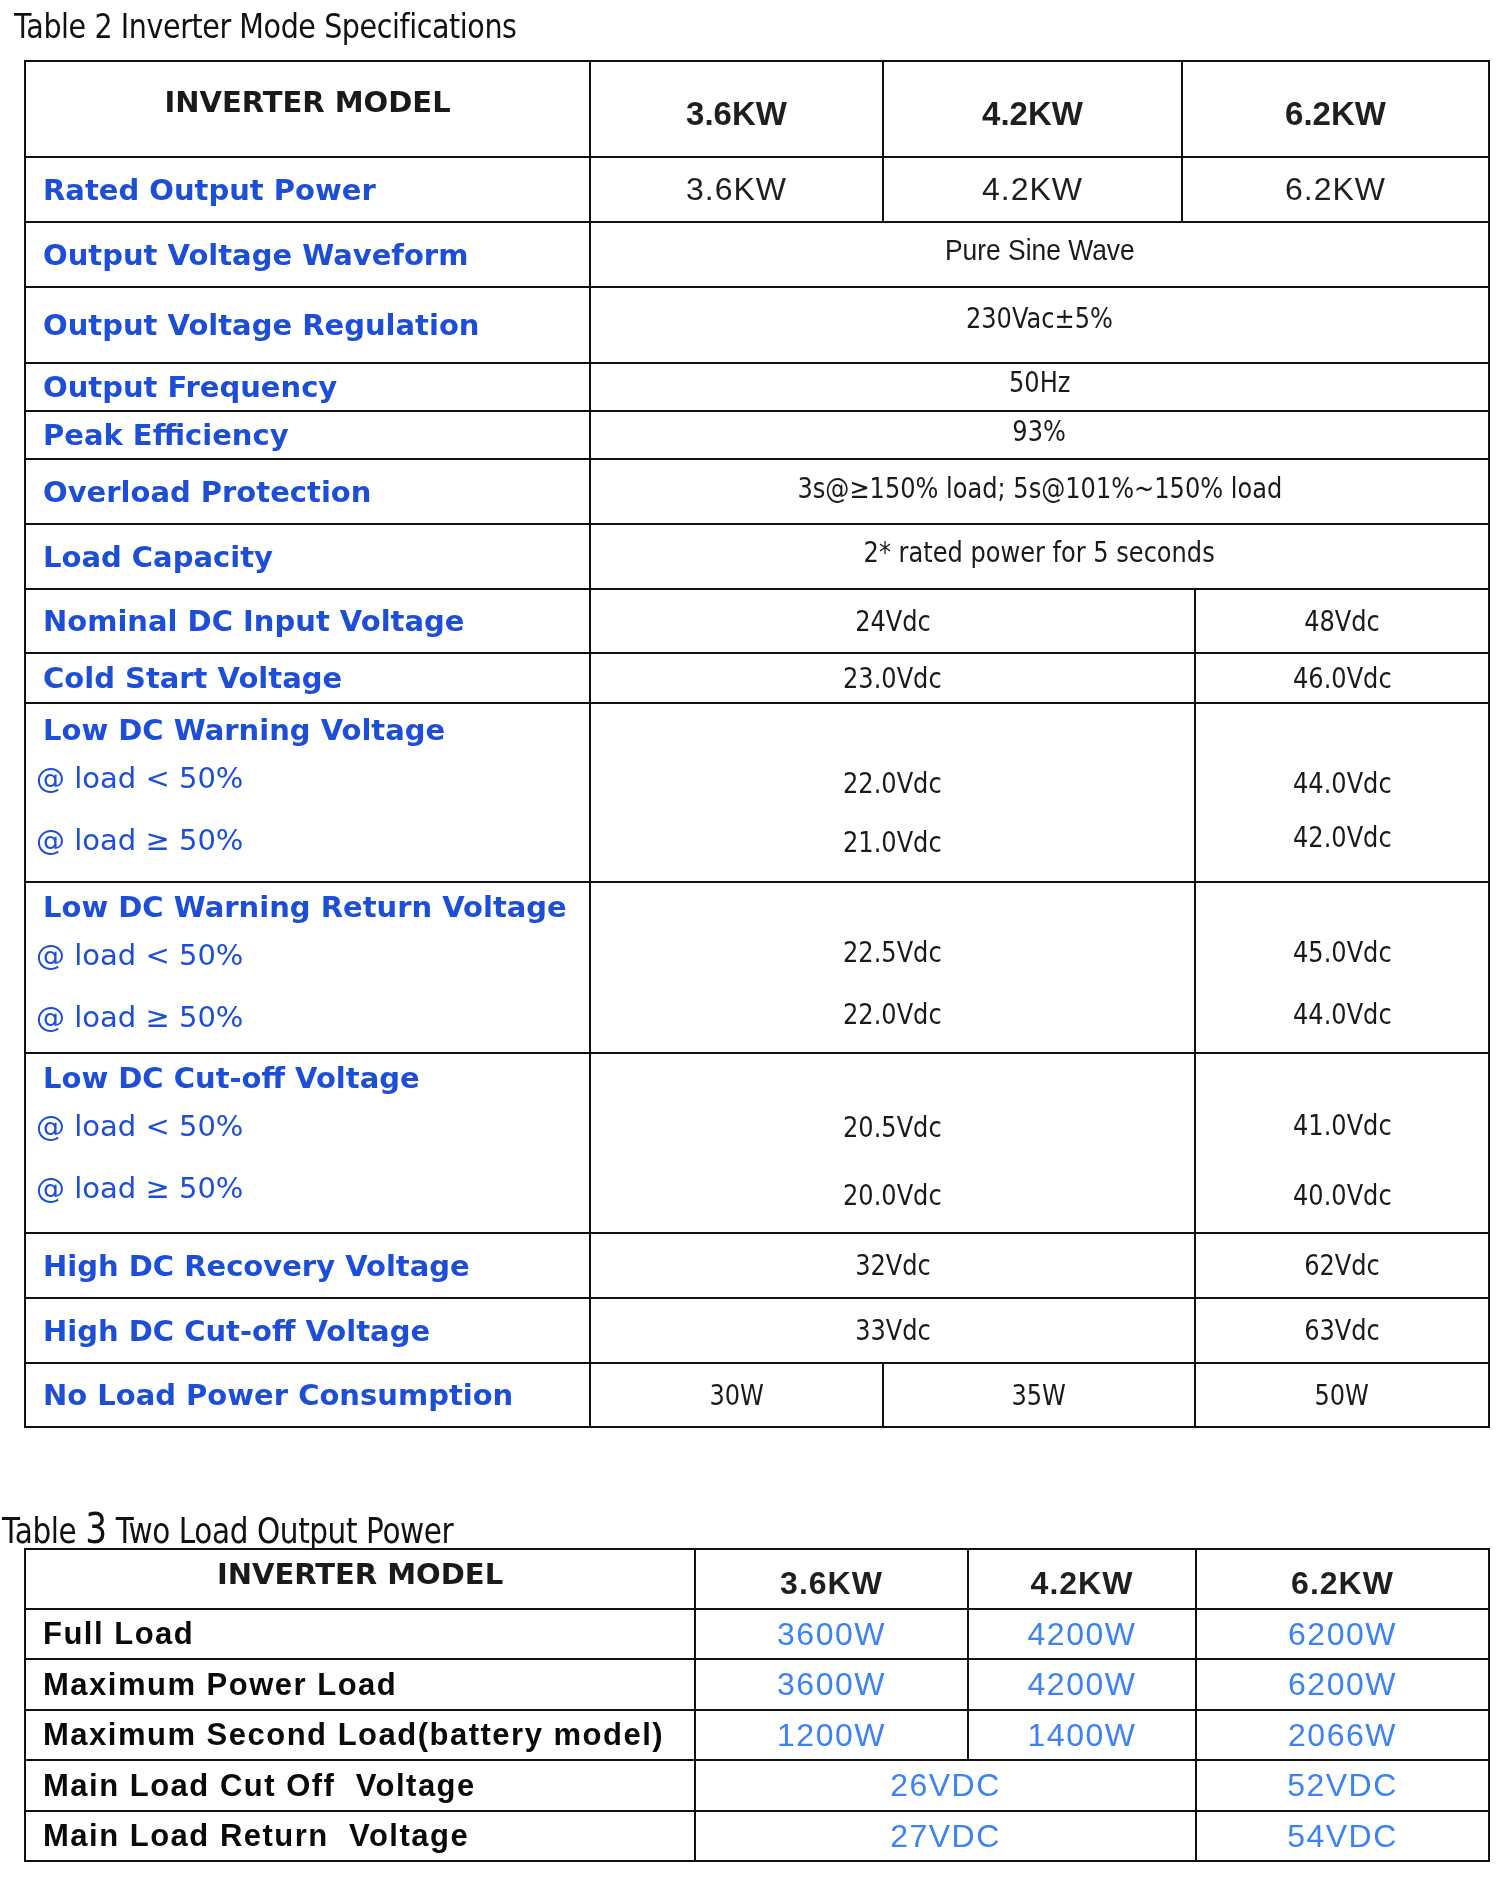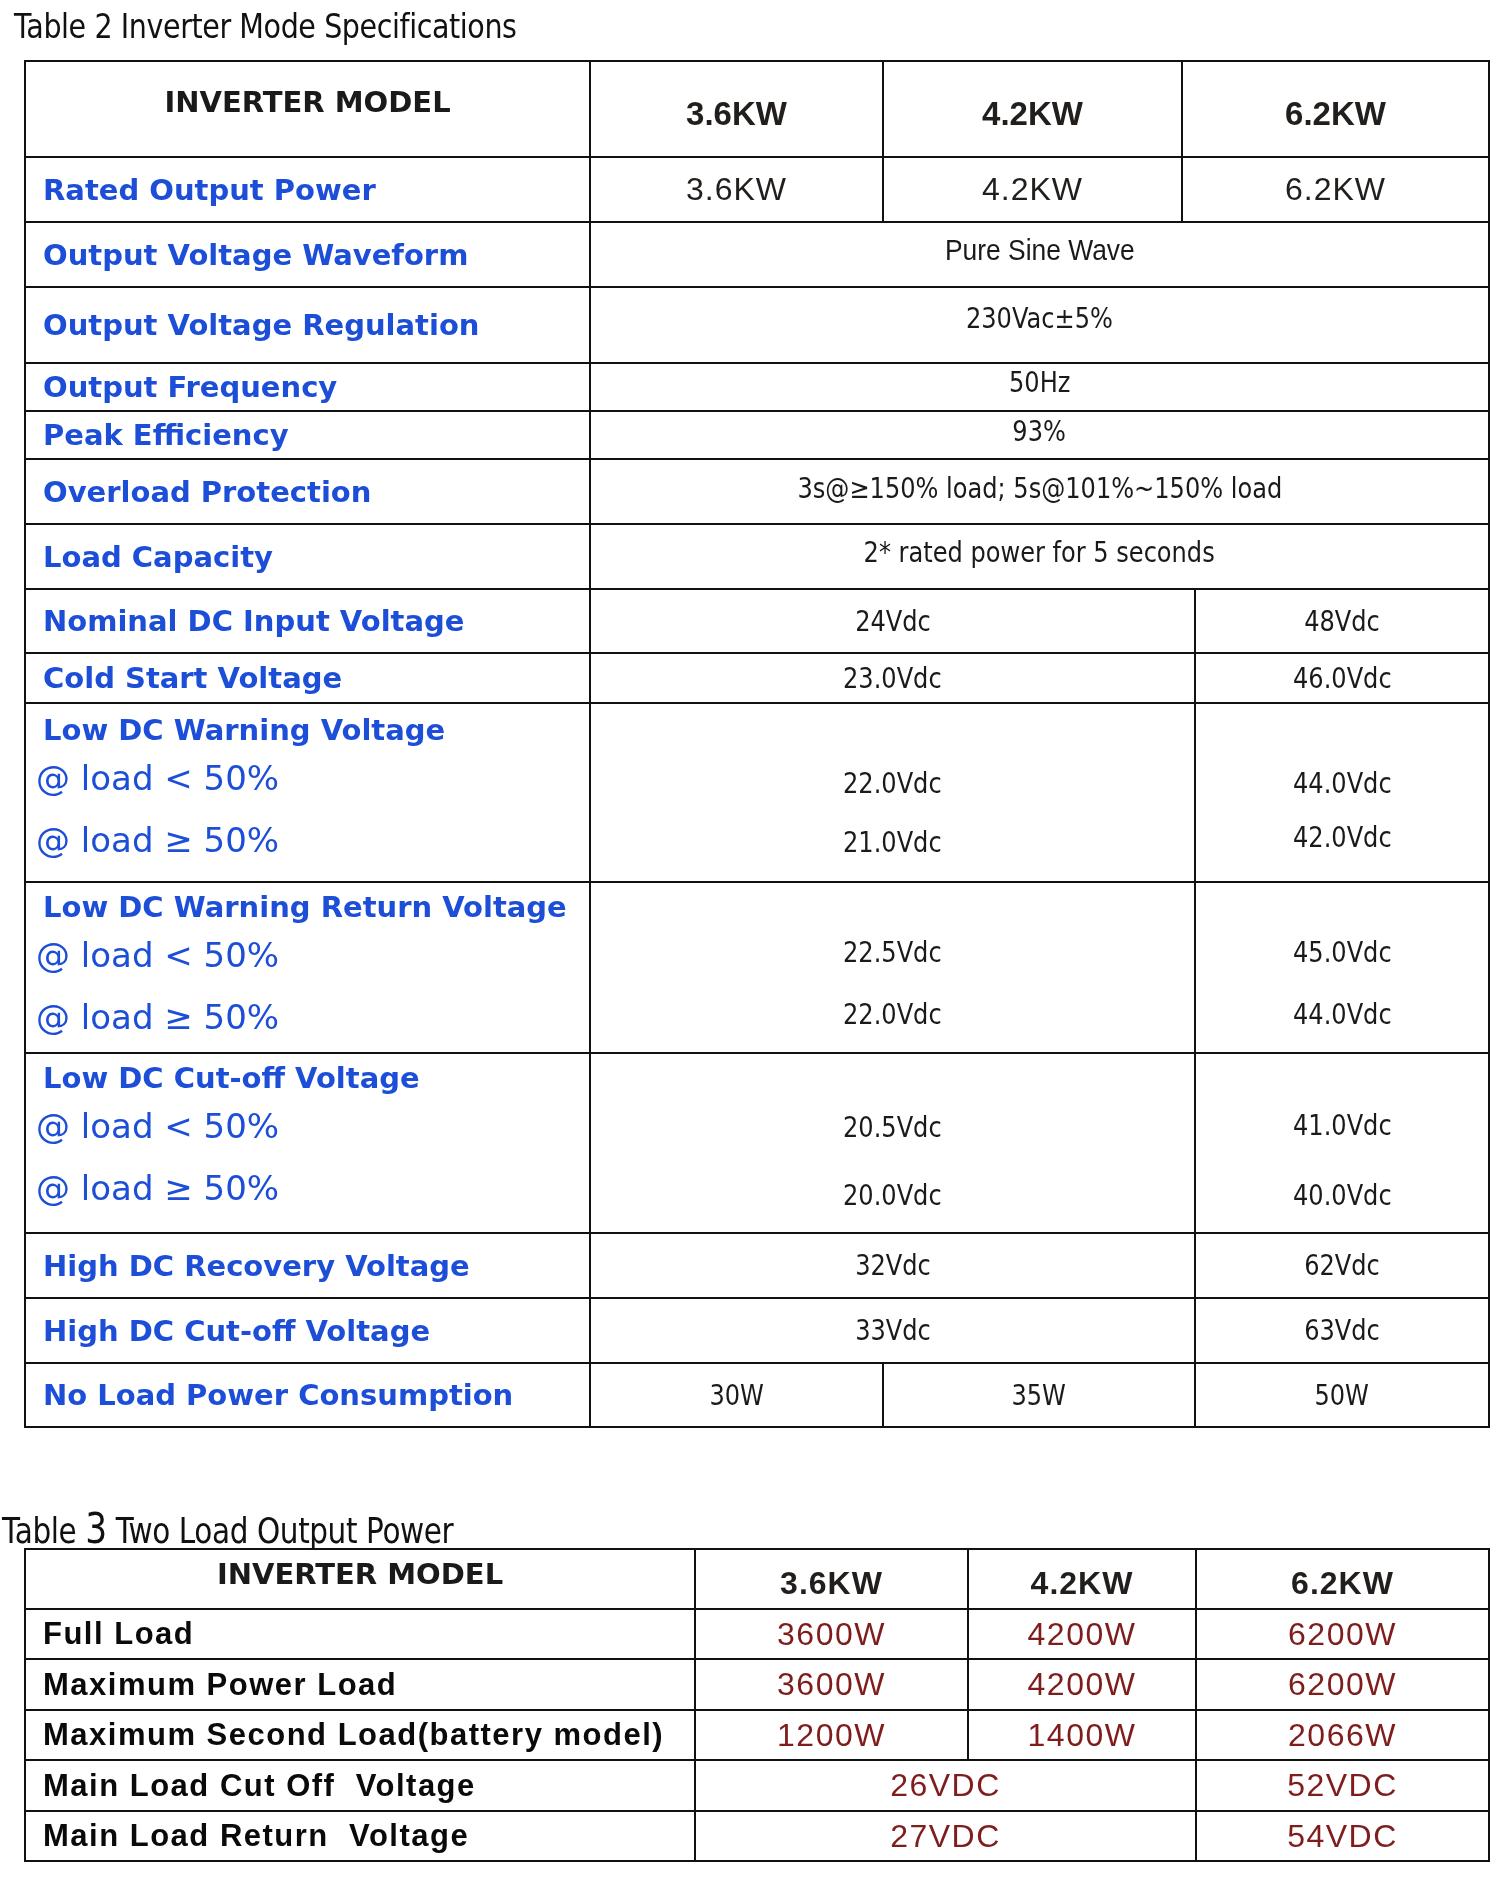--- a/index.html
+++ b/index.html
@@ -7,35 +7,35 @@
   .caption { position:absolute; font-family:"DejaVu Sans", sans-serif; color:#111; white-space:nowrap; }
   #cap2 { left:14px; top:6px; font-size:34px; transform:scaleX(0.84); transform-origin:left top; letter-spacing:-0.5px; }
   #cap3 { left:2px; top:1504px; font-size:36px; transform:scaleX(0.82); transform-origin:left top; letter-spacing:-0.5px; }
   #cap3 .num { font-size:42px; }
   table { position:absolute; border-collapse:collapse; table-layout:fixed; }
   td { border:2px solid #111; padding:0; vertical-align:middle; text-align:center; overflow:hidden; white-space:nowrap; }
   #t2 { left:24px; top:60px; width:1464px; }
   #t3 { left:24px; top:1548px; width:1464px; }
   .lbl { text-align:left; padding-left:17px; font-family:"DejaVu Sans", sans-serif; font-weight:bold; font-size:29px; color:#1d4ed8; }
   .lbl .main { display:block; }
-  .lbl .sub { display:block; font-weight:normal; font-size:34px; padding-left:0; margin-left:-7px; }
+  .lbl .sub { display:block; font-weight:normal; font-size:29px; padding-left:0; margin-left:-7px; }
   .hdr { font-family:"DejaVu Sans", sans-serif; font-weight:bold; font-size:29px; }
   .kwh { font-family:"Liberation Sans", sans-serif; font-weight:bold; font-size:33px; color:#221e1c; padding-top:10px; }
   .kw { font-family:"Liberation Sans", sans-serif; font-size:32px; color:#221e1c; letter-spacing:1px; }
   .val { font-family:"DejaVu Sans", sans-serif; font-size:28px; transform-origin:center; }
   .val span.n { display:inline-block; transform:scaleX(0.86); }
   .multi { vertical-align:top; }
   .multi .line { display:block; }
   .wv { font-family:"Liberation Sans", sans-serif; font-size:30px; }
   .wv span { display:inline-block; transform:scaleX(0.88); }
   
   .lbl3 { text-align:left; padding-left:17px; font-family:"Liberation Sans", sans-serif; font-weight:bold; font-size:31px; letter-spacing:1.5px; color:#0a0a0a; }
   .hdr3 { font-family:"DejaVu Sans", sans-serif; font-weight:bold; font-size:29px; padding-bottom:10px; }
   .kwh3 { font-family:"Liberation Sans", sans-serif; font-weight:bold; font-size:32px; color:#221e1c; letter-spacing:1px; padding-top:8px; }
-  .v3 { font-family:"Liberation Sans", sans-serif; font-size:32px; color:#7f1d1d; letter-spacing:1.5px; }
+  .v3 { font-family:"Liberation Sans", sans-serif; font-size:32px; color:#3b82f6; letter-spacing:1.5px; }
 </style>
 </head>
 <body>
 
 <div id="cap2" class="caption">Table 2 Inverter Mode Specifications</div>
 
 <table id="t2">
   <colgroup>
     <col style="width:565px">
       <col style="width:293px">

